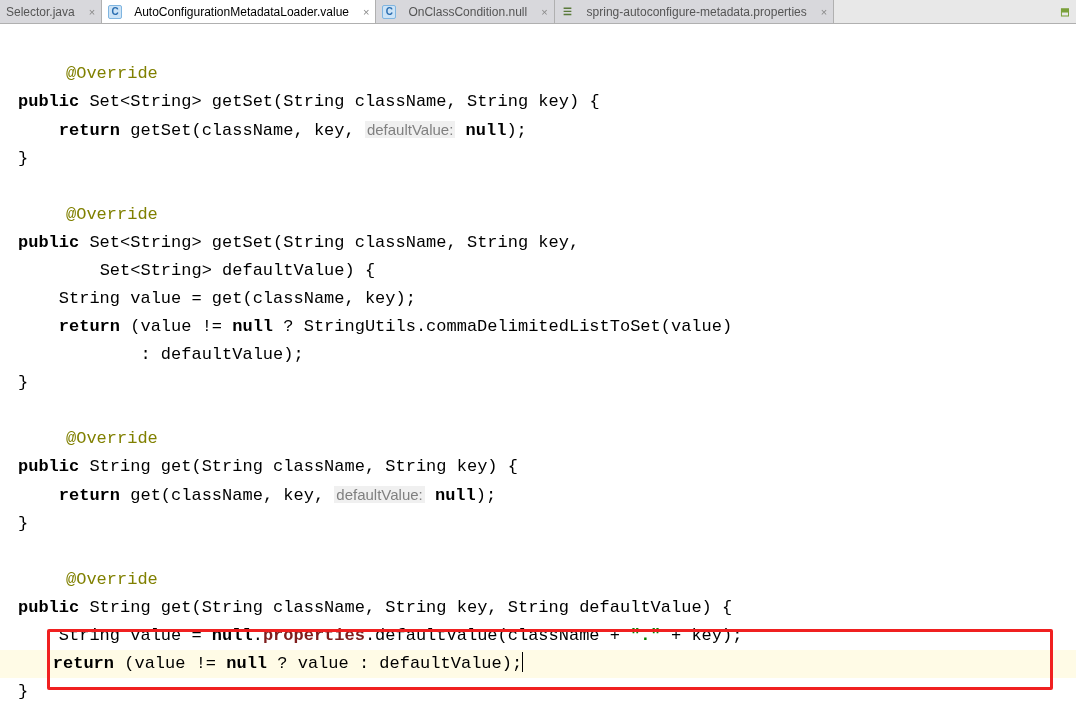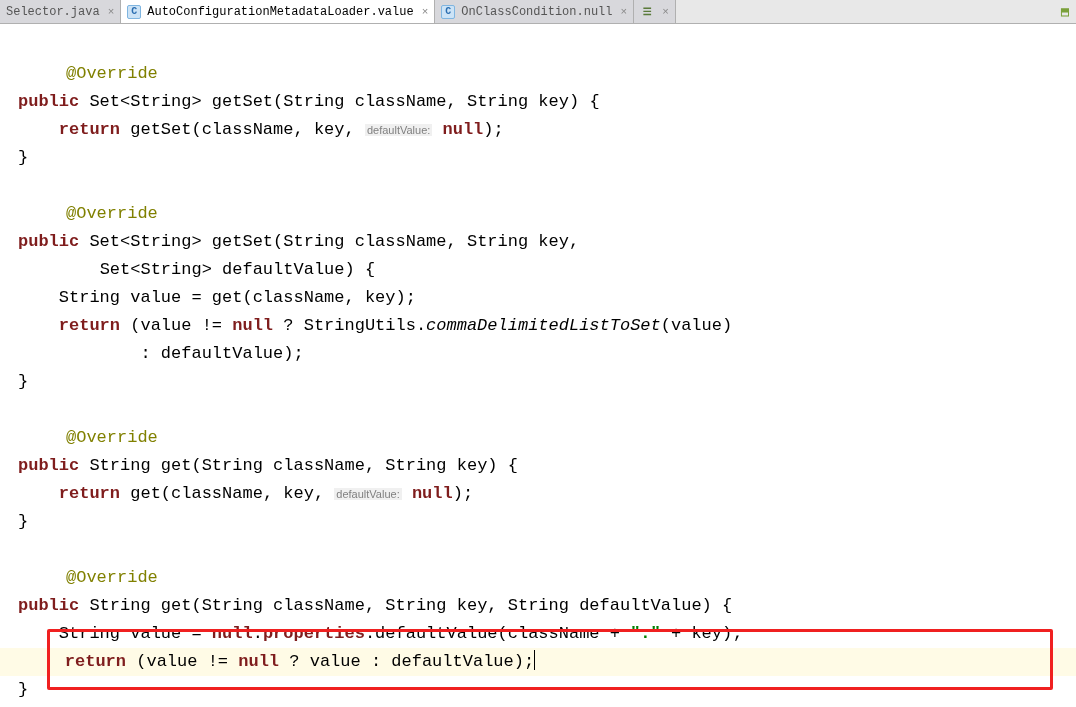--- a/index.html
+++ b/index.html
@@ -20,24 +20,23 @@
     font-family: Arial, sans-serif;
     font-size: 12px;
   }
   .tab {
     display: flex;
     align-items: center;
     padding: 0 6px;
     border-right: 1px solid #b0b0b0;
     background: #d8d8dc;
     color: #555;
-    gap: 6px;
+    gap: 12px;
     cursor: pointer;
     white-space: nowrap;
-    font-family: Liberation Mono, monospace;
   }
   .tab.active {
     background: #ffffff;
     color: #000;
   }
   .tab .close {
     color: #888;
     font-size: 11px;
     margin-left: 2px;
   }
@@ -60,31 +59,31 @@
     justify-content:flex-end;
     padding-right:4px;
   }
 
   .editor {
     padding: 36px 10px 10px 18px;
     line-height: 28px;
     white-space: pre;
     position: relative;
   }
-  .kw { color: #7f1d1d; font-weight: bold; }
+  .kw { color: #000000; font-weight: bold; }
   .ann { color: #808000; margin-left: 48px; }
-  .mtd { font-style: italic; }
-  .hint { color: #808080; background:#f0f0f0; padding: 0 2px; font-family: Arial, sans-serif; font-size:11px;}
+  .mtd { }
+  .hint { color: #808080; background:#f0f0f0; padding: 0 2px; font-family: Arial, sans-serif; font-size:15px;}
   .str { color: #008000; font-weight: bold; }
   .fld { color: #7f1d1d; font-weight: bold; }
   .caret-line {
     background: #fffbe6;
     display: block;
     margin-left: -18px;
-    padding-left: 24px;
+    padding-left: 12px;
     margin-right: -10px;
   }
   .redbox {
     position: absolute;
     border: 3px solid #f02020;
     border-radius: 2px;
     pointer-events: none;
   }
   .caret-bar {
     display:inline-block;
@@ -108,20 +107,21 @@
     <span>AutoConfigurationMetadataLoader.value</span>
     <span class="close">×</span>
   </div>
   <div class="tab">
     <span class="tab-icon ic-java">C</span>
     <span>OnClassCondition.null</span>
     <span class="close">×</span>
   </div>
   <div class="tab">
     <span class="tab-icon ic-prop">☰</span>
+    <span>spring-autoconfigure-metadata.properties</span>
     <span class="close">×</span>
   </div>
   <div class="tab-remainder">
     <span class="tab-icon ic-other">⬒</span>
   </div>
 </div>
 
 <div class="editor"><span class="ann">@Override</span>
 <span class="kw">public</span> <span>Set</span><span>&lt;</span><span>String</span><span>&gt;</span> <span>getSet</span><span>(</span><span>String</span> <span>className</span><span>,</span> <span>String</span> <span>key</span><span>)</span> <span>{</span>
     <span class="kw">return</span> <span>getSet</span><span>(</span><span>className</span><span>,</span> <span>key</span><span>,</span> <span class="hint">defaultValue:</span> <span class="kw">null</span><span>)</span><span>;</span>

